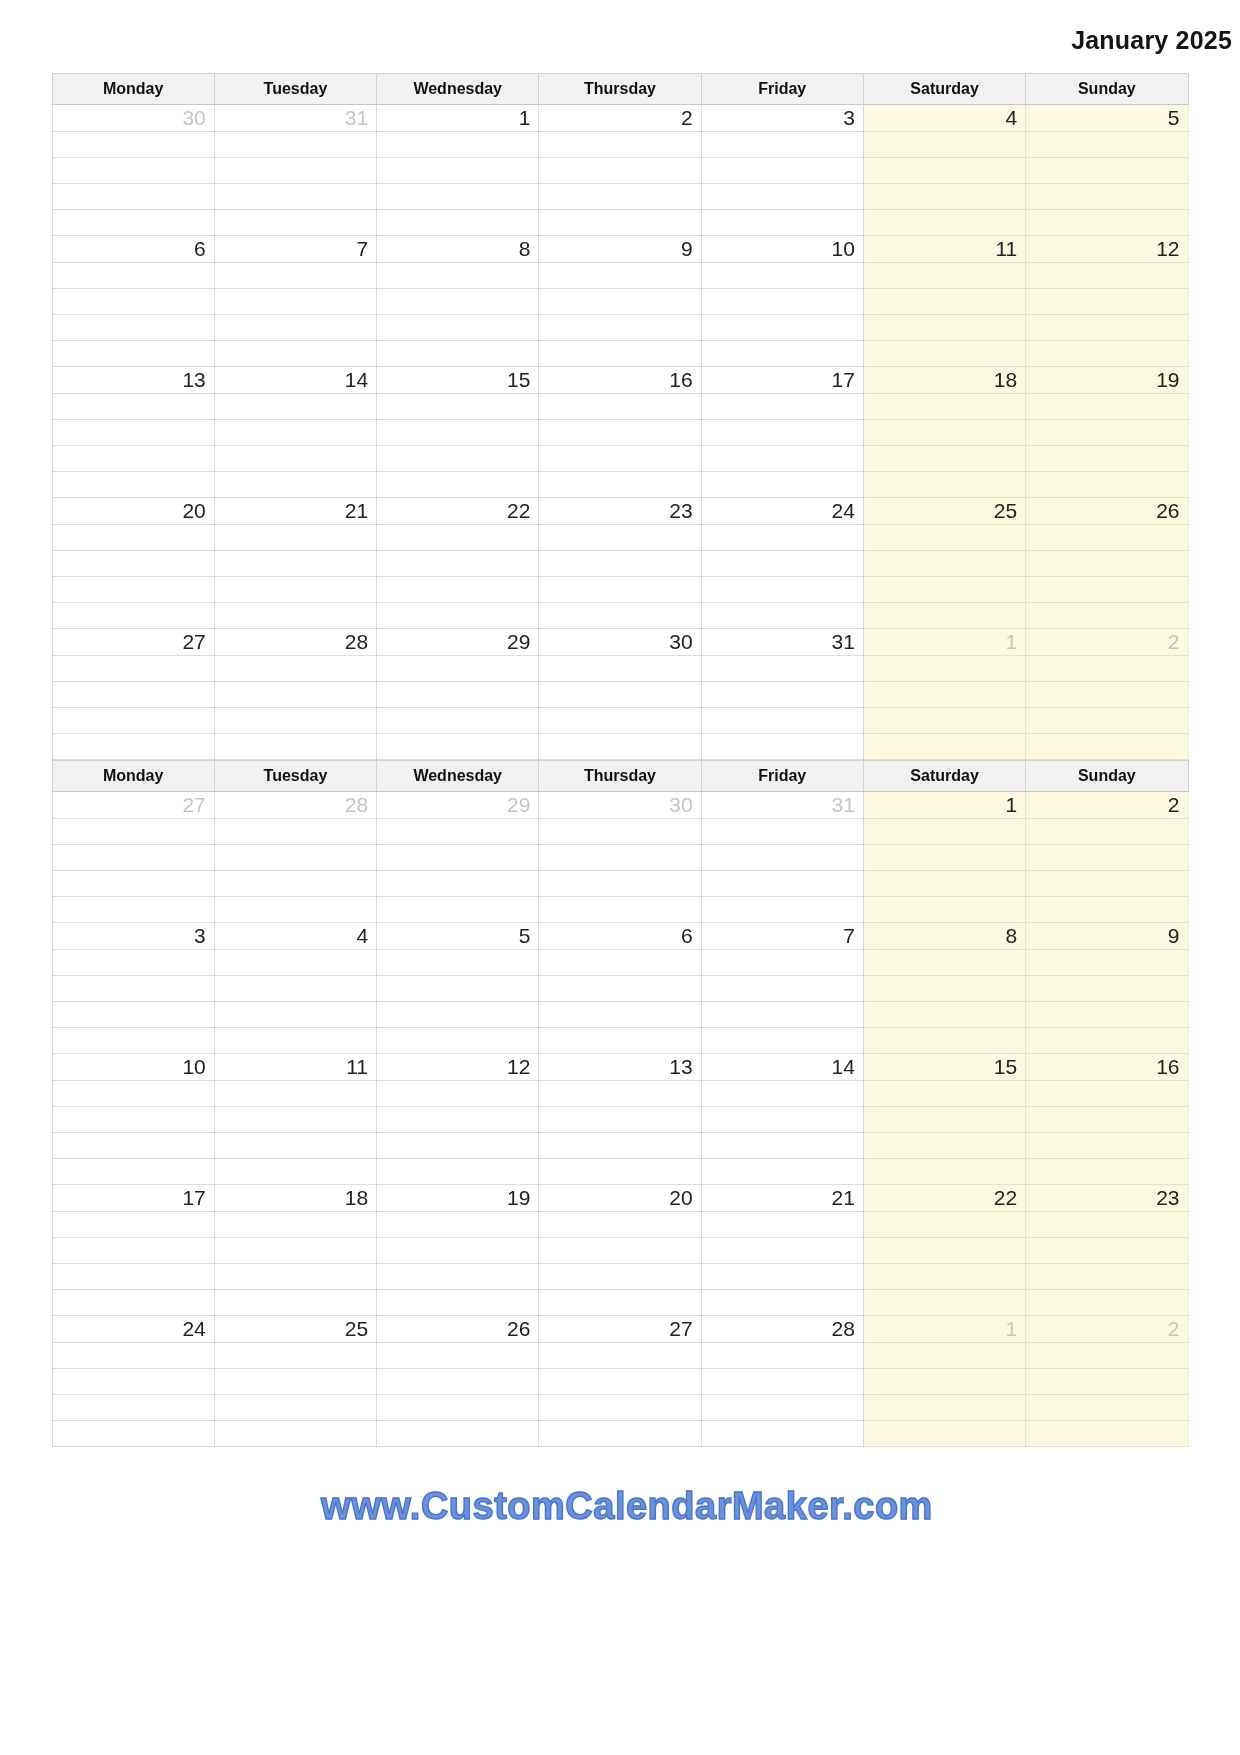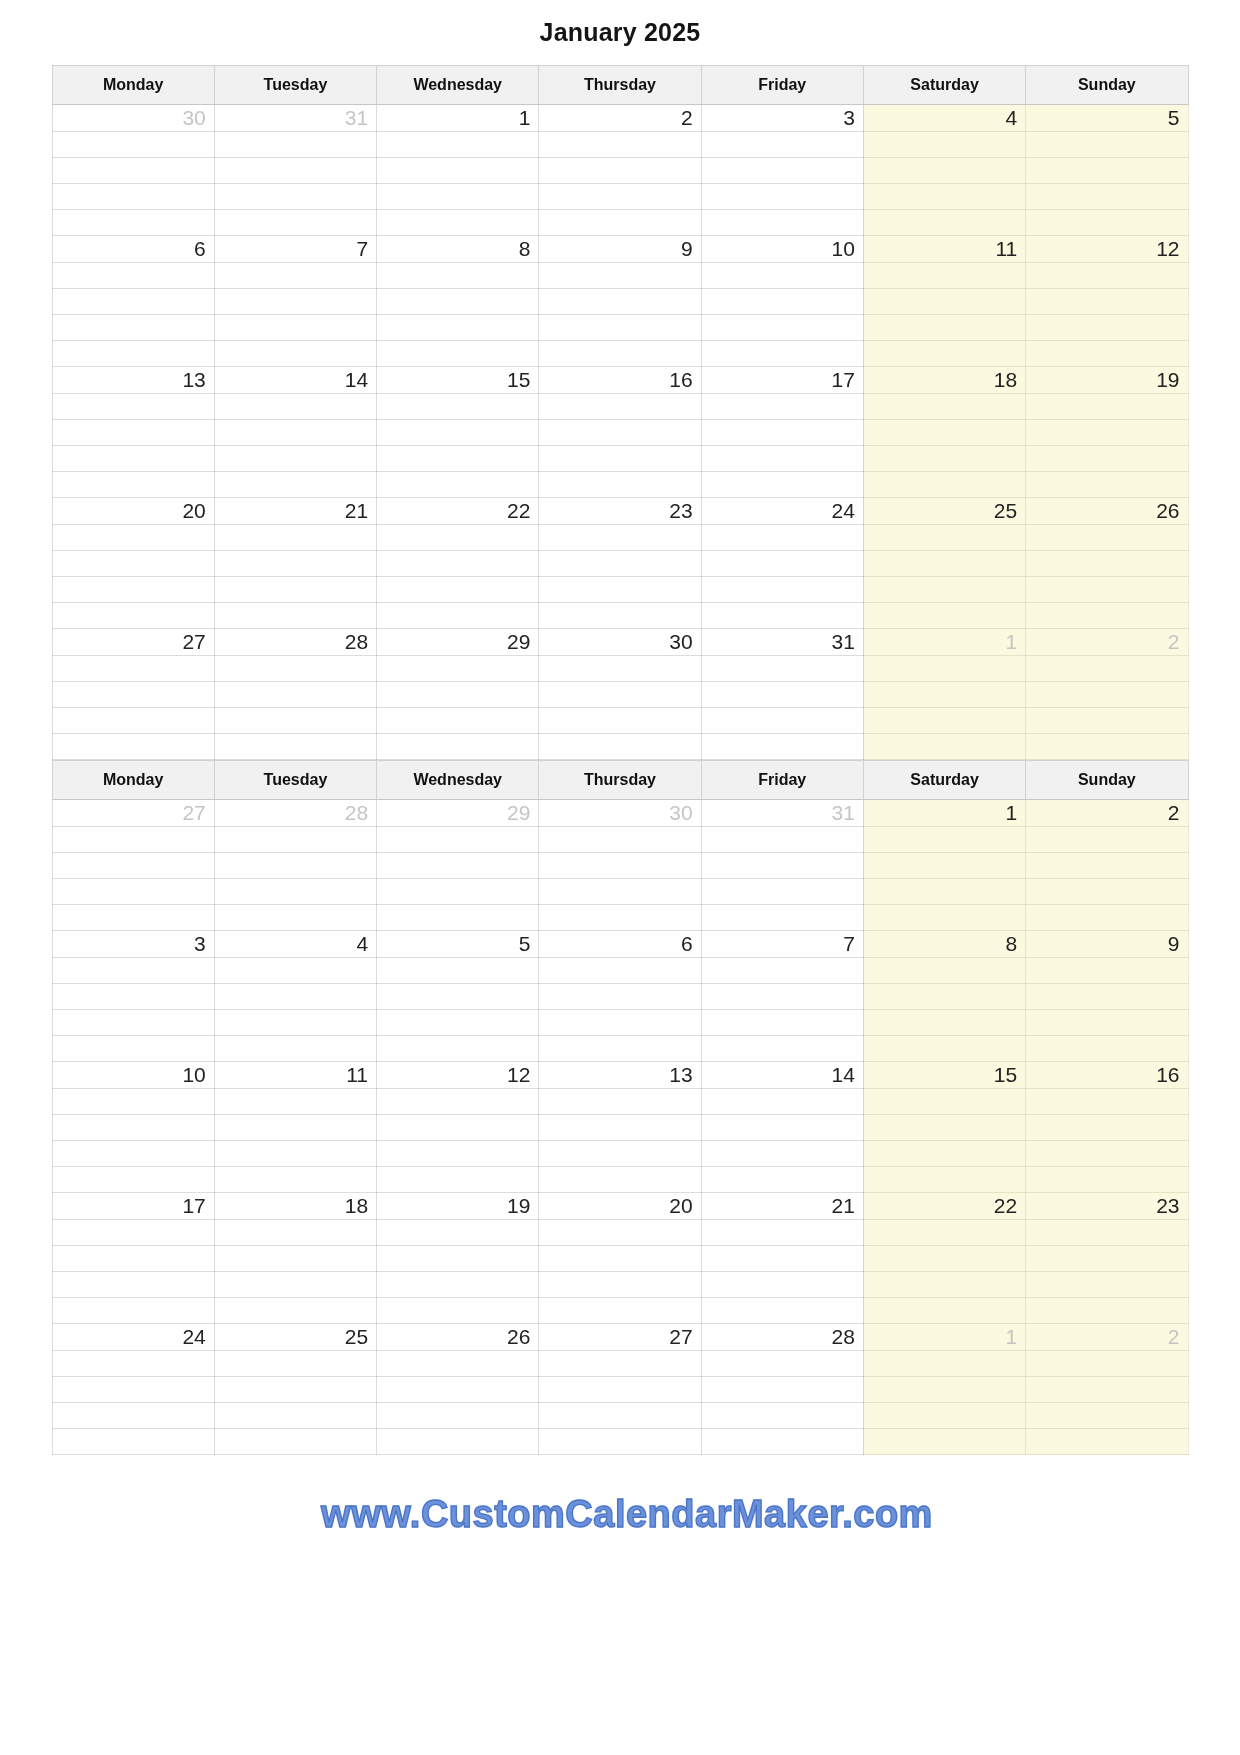--- a/index.html
+++ b/index.html
@@ -6,41 +6,41 @@
   html, body { margin: 0; padding: 0; }
   body {
     width: 1240px;
     height: 1755px;
     background: #ffffff;
     font-family: "Liberation Sans", "DejaVu Sans", sans-serif;
     overflow: hidden;
   }
 
   .month-title {
-    margin: 0;
-    text-align: center;
+    margin: 8px;
+    text-align: right;
     font-size: 25px;
     line-height: 30px;
     font-weight: bold;
     color: #151515;
     letter-spacing: 0.2px;
   }
   .month--january .month-title { padding-top: 17px; margin-bottom: 18px; }
   .month--february .month-title { padding-top: 23px; margin-bottom: 13px; }
 
   table.cal {
     width: 1137px;
     margin: 0 auto;
     border-collapse: collapse;
     table-layout: fixed;
     border: 1px solid #c6c6c6;
   }
   table.cal th {
     background: #f1f1f1;
-    height: 39px;
+    height: 31px;
     font-size: 16px;
     font-weight: bold;
     color: #111111;
     text-align: center;
     vertical-align: middle;
     padding: 0;
     border: 1px solid #d2d2d2;
     border-bottom: 1px solid #c6c6c6;
   }
   table.cal td {

